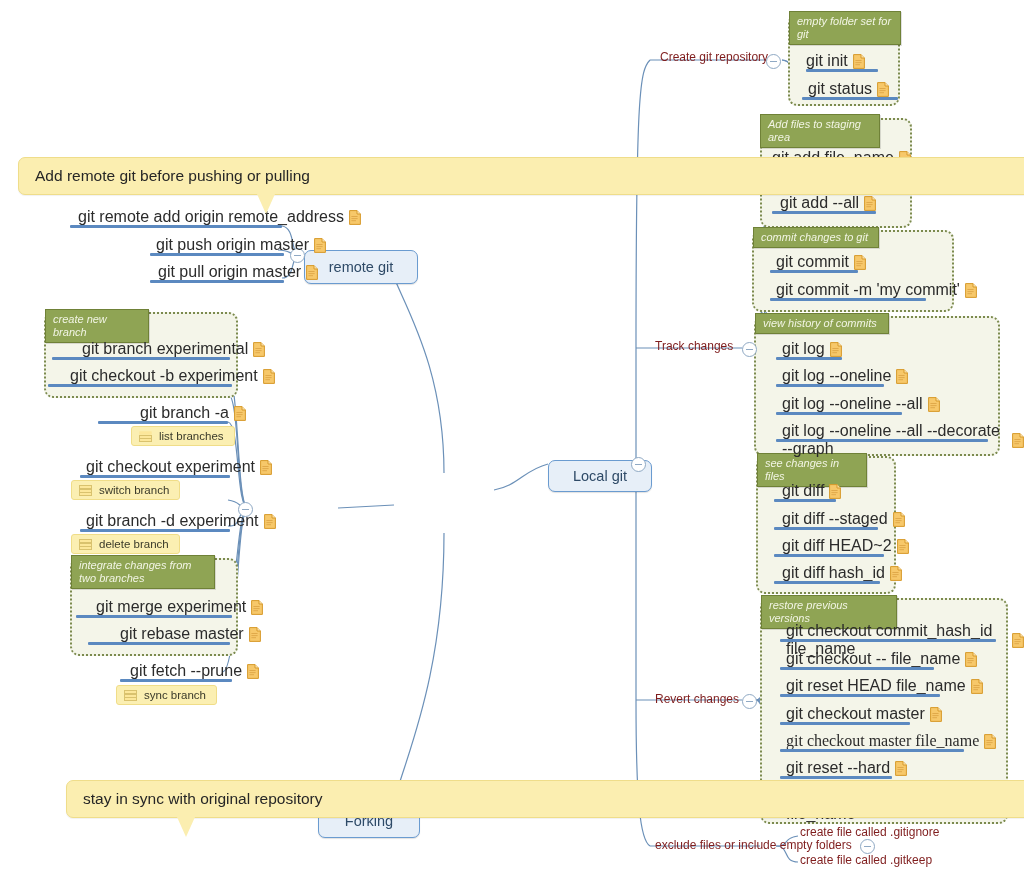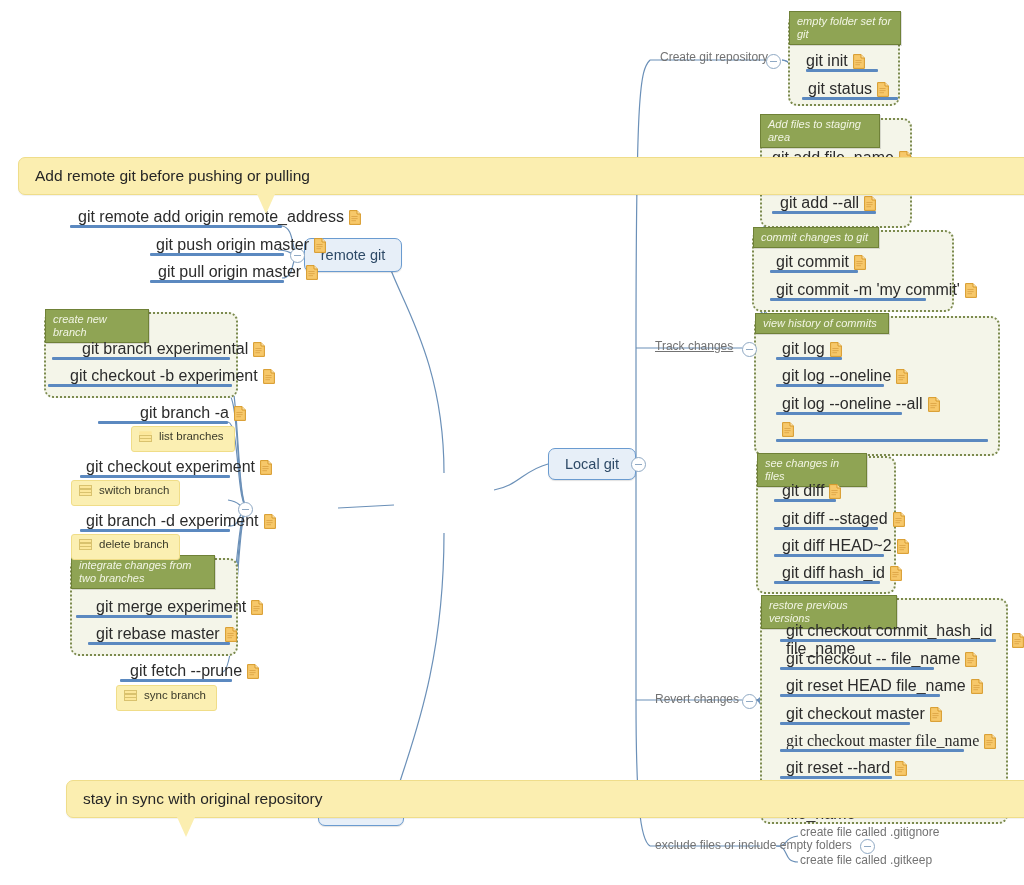--- a/index.html
+++ b/index.html
@@ -16,36 +16,36 @@
     border:3px solid #4a86c5;border-radius:10px;background:#eef3fa;
     box-shadow:0 1px 2px rgba(0,0,0,.18);
     display:flex;align-items:center;justify-content:center;
     font-size:25px;font-weight:bold;color:#24425f;
   }
   
   .blue-node{
     border:1.6px solid #6a9bd0;border-radius:7px;background:#e7eff8;
     box-shadow:0 1px 1px rgba(0,0,0,.12);
     display:flex;align-items:center;justify-content:center;
-    font-size:14.5px;color:#2e4a67;padding:0 2px;
+    font-size:14.5px;color:#2e4a67;padding:0 10px;margin-top:12px;
   }
   .leaf-inner{position:relative;display:inline-flex;align-items:center;gap:5px;padding-bottom:3px;}
 
   
-  .plain{font-size:12px;color:#737373;white-space:nowrap;}
+  .plain{font-size:12px;color:#7f1d1d;white-space:nowrap;}
 
   
   .file-icon{width:12px;height:15px;display:inline-block;position:relative;flex:none;}
   .file-icon svg{display:block;}
 
   
   .note-box{
     background:#fbefb2;border:1px solid #f0dd88;border-radius:3px;
     display:inline-flex;align-items:center;gap:7px;
-    padding:3px 10px 9px 7px;font-size:11.5px;color:#3a3a2a;white-space:nowrap;
+    padding:3px 10px 3px 7px;font-size:11.5px;color:#3a3a2a;white-space:nowrap;
   }
   .note-icon{width:13px;height:11px;flex:none;}
 
   
   .callout{
     background:#fbeeb0;border:1px solid #efdd8a;border-radius:7px;
     padding:9px 16px;font-size:15.5px;color:#262626;white-space:nowrap;
     box-shadow:0 1px 1px rgba(0,0,0,.06);position:relative;
   }
   .callout .tail{position:absolute;width:0;height:0;border-left:9px solid transparent;
@@ -190,21 +190,21 @@
   <div class="abs blue-node" style="left:318px;top:792px;width:80px;height:32px;">
     <span>Forking</span>
   </div>
   <div class="toggle" style="left:304px;top:802px;"></div>
 
   <div class="abs plain" style="left:660px;top:50px;">
     <span>Create git repository</span>
   </div>
   <div class="toggle" style="left:766px;top:54px;"></div>
 
-  <div class="abs plain" style="left:655px;top:339px;text-decoration:underline;">
+  <div class="abs plain" style="left:655px;top:339px;">
     <span>Track changes</span>
   </div>
   <div class="toggle" style="left:742px;top:342px;"></div>
 
   <div class="abs plain" style="left:655px;top:692px;">
     <span>Revert changes</span>
   </div>
   <div class="toggle" style="left:742px;top:694px;"></div>
 
   <div class="abs plain" style="left:655px;top:838px;">
@@ -357,20 +357,21 @@
               <g stroke="#e0a94a" stroke-width="1">
                 <path d="M2.4 6.5 H8.6"></path>
                 <path d="M2.4 8.6 H8.6"></path>
                 <path d="M2.4 10.7 H7"></path>
               </g>
             </svg>
           </span>
         </span></div>
       <div class="abs" style="left: 776px; top: 412px; width: 126px; height: 2.8px; background: rgb(91, 137, 192); border-radius: 1px;"></div>
       <div class="abs" style="left: 782px; top: 422px;"><span class="leaf-inner">
+          <span class="txt">git log --oneline --all --decorate --graph</span>
           <span class="file-icon">
             <svg viewBox="0 0 12 15" width="12" height="15">
               <path d="M0.6 0.6 H8 L11.4 4 V14.4 H0.6 Z" fill="#f7c86a" stroke="#d79a2b" stroke-width="1"></path>
               <path d="M8 0.6 V4 H11.4" fill="#fbe3ae" stroke="#d79a2b" stroke-width="1"></path>
               <g stroke="#e0a94a" stroke-width="1">
                 <path d="M2.4 6.5 H8.6"></path>
                 <path d="M2.4 8.6 H8.6"></path>
                 <path d="M2.4 10.7 H7"></path>
               </g>
             </svg>
@@ -670,21 +671,21 @@
               <path d="M8 0.6 V4 H11.4" fill="#fbe3ae" stroke="#d79a2b" stroke-width="1"></path>
               <g stroke="#e0a94a" stroke-width="1">
                 <path d="M2.4 6.5 H8.6"></path>
                 <path d="M2.4 8.6 H8.6"></path>
                 <path d="M2.4 10.7 H7"></path>
               </g>
             </svg>
           </span>
         </span></div>
       <div class="abs" style="left: 76px; top: 615px; width: 156px; height: 2.8px; background: rgb(91, 137, 192); border-radius: 1px;"></div>
-      <div class="abs" style="left: 96px; top: 625px; text-decoration: underline;"><span class="leaf-inner">
+      <div class="abs" style="left: 120px; top: 625px; text-decoration: underline;"><span class="leaf-inner">
           <span class="txt">git rebase master</span>
           <span class="file-icon">
             <svg viewBox="0 0 12 15" width="12" height="15">
               <path d="M0.6 0.6 H8 L11.4 4 V14.4 H0.6 Z" fill="#f7c86a" stroke="#d79a2b" stroke-width="1"></path>
               <path d="M8 0.6 V4 H11.4" fill="#fbe3ae" stroke="#d79a2b" stroke-width="1"></path>
               <g stroke="#e0a94a" stroke-width="1">
                 <path d="M2.4 6.5 H8.6"></path>
                 <path d="M2.4 8.6 H8.6"></path>
                 <path d="M2.4 10.7 H7"></path>
               </g>

